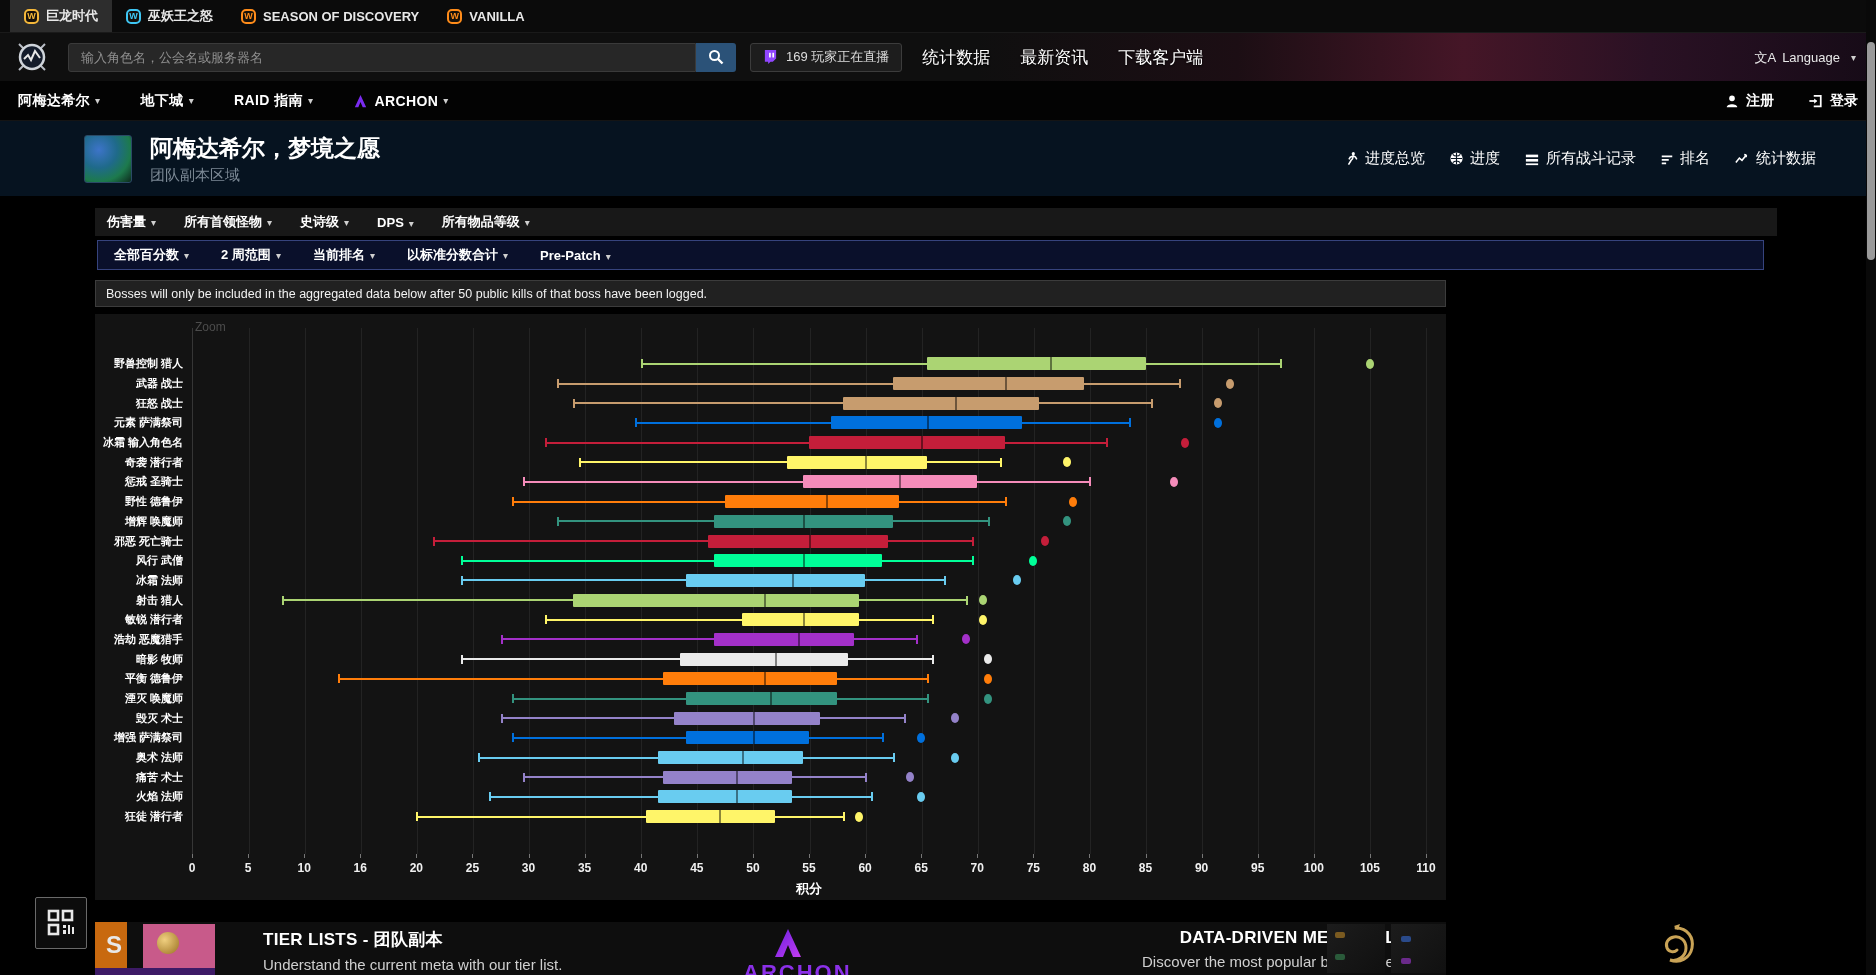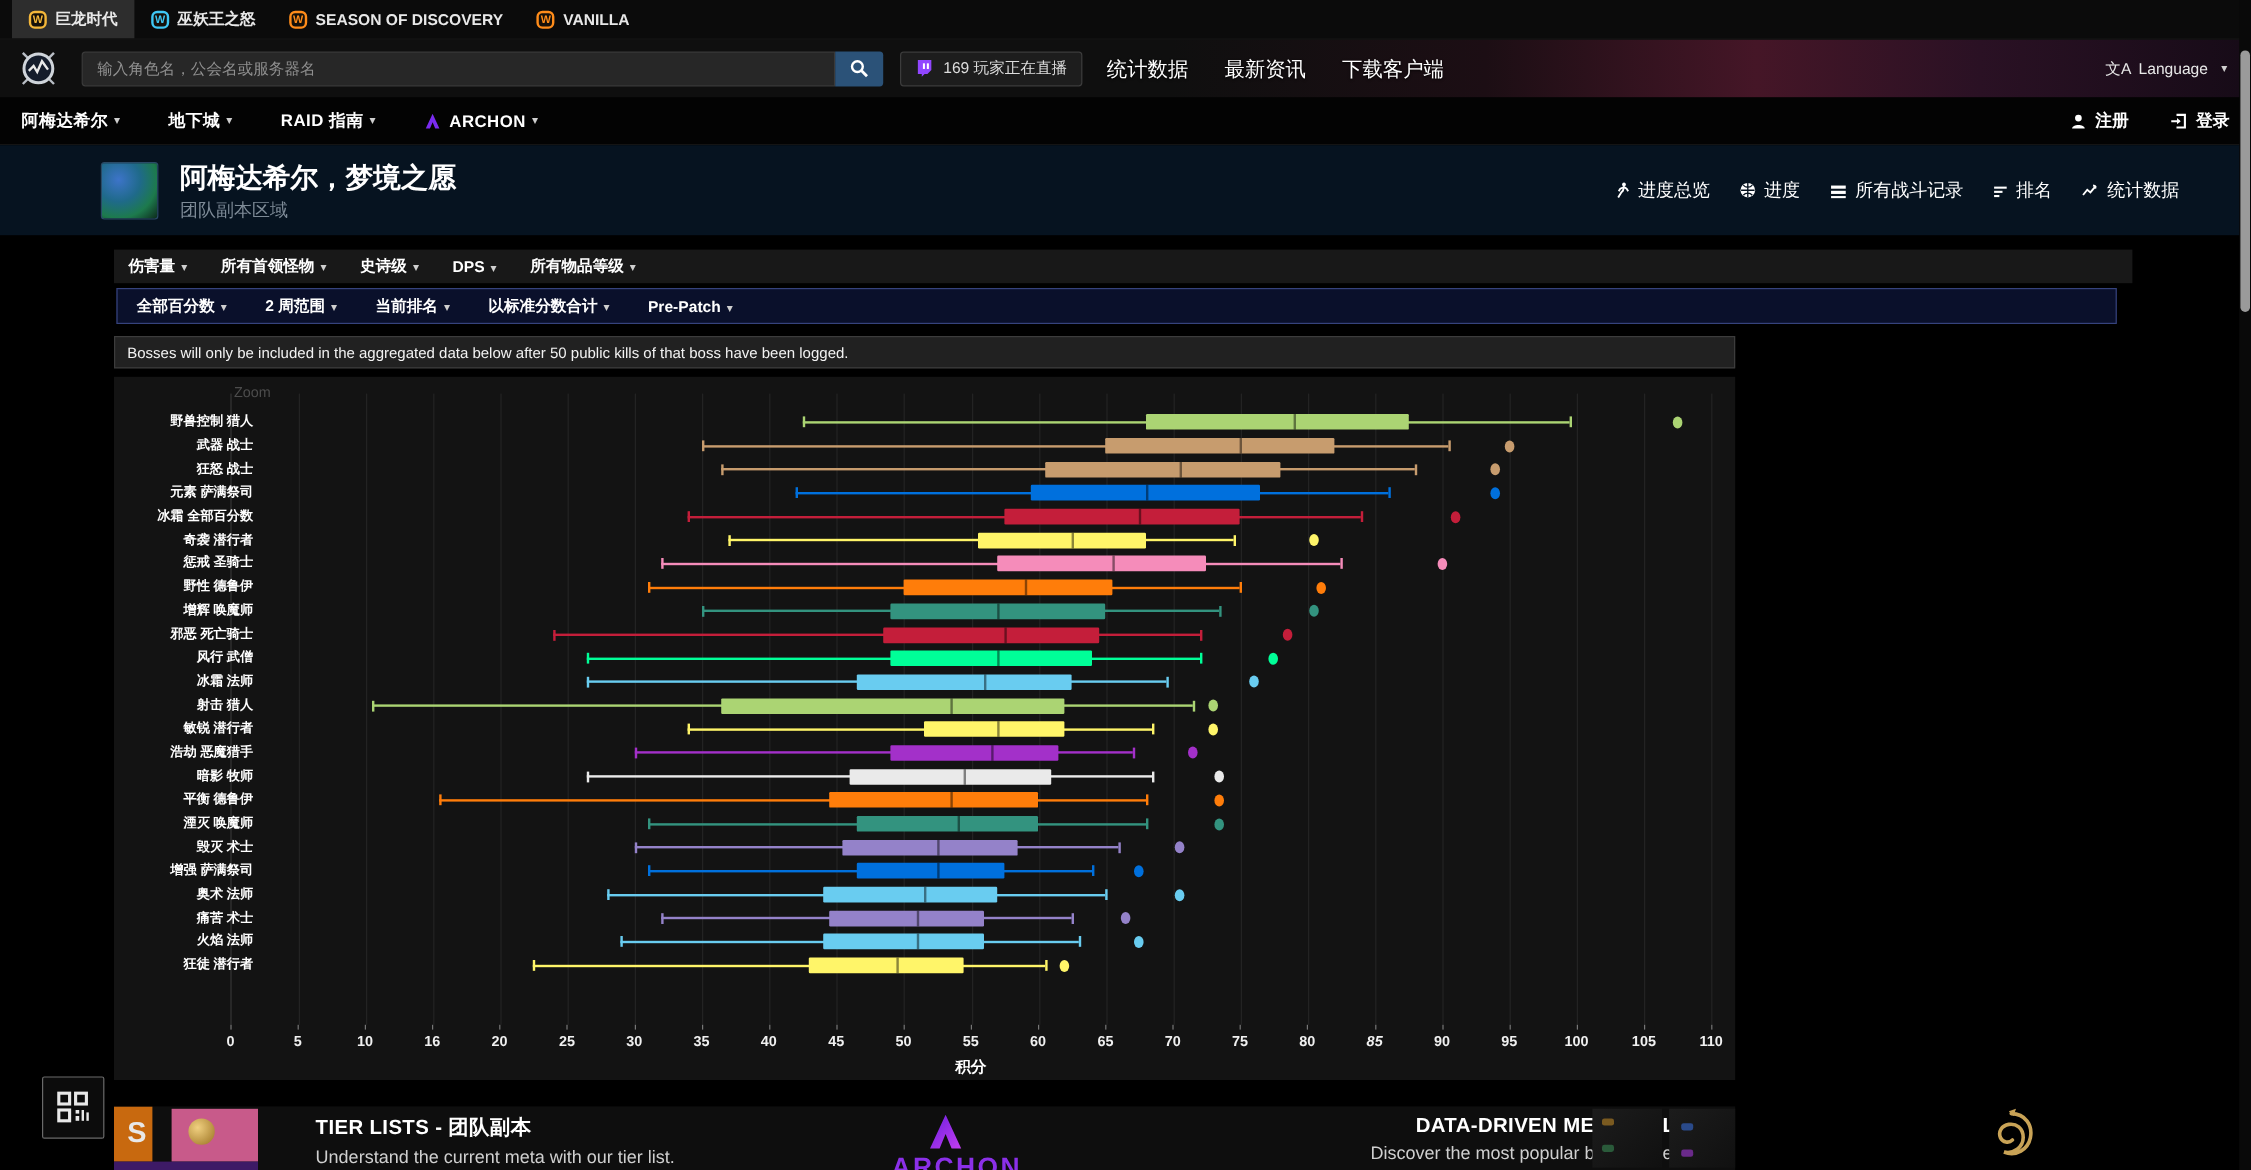--- a/index.html
+++ b/index.html
@@ -53,21 +53,21 @@
 
   
   .notice { margin:10px 0 0 95px; width:1351px; height:27px; background:#212121; border:1px solid #3c3c3c;
     display:flex; align-items:center; padding:0 10px; font-size:12.5px; color:#f2f2f2; }
 
   
   .chart-panel { margin:7px 0 0 95px; width:1351px; height:586px; background:#131313; position:relative; }
   .zoom-label { position:absolute; left:100px; top:6px; font-size:12px; color:#4c4c4c; }
   .grid-layer { position:absolute; left:97px; top:14px; width:1234px; height:526px; border-left:1px solid #363636; }
   .gridline { position:absolute; top:0; bottom:0; width:1px; background:#232323; }
-  .chart-body { position:absolute; left:0; top:28px; width:1255px;padding-left:28px; }
+  .chart-body { position:absolute; left:0; top:40px; width:1255px; }
   .crow { display:flex; height:19.7px; align-items:center; }
   .clabel { width:97px; text-align:right; padding-right:9px; font-size:11px; font-weight:bold; color:#fff; flex:none; line-height:1; }
   .cplot { width:1234px; position:relative; height:100%; flex:none; }
   .whisk { position:absolute; top:50%; height:2px; margin-top:-1px; }
   .wcap { position:absolute; top:50%; width:2px; height:9px; margin-top:-4.5px; }
   .bbox { position:absolute; top:50%; height:13px; margin-top:-6.5px; border-radius:1px; }
   .bmed { position:absolute; top:50%; width:2px; height:13px; margin-top:-6.5px; background:rgba(0,0,0,.45); }
   .odot { position:absolute; top:50%; width:8px; height:10px; margin-top:-5px; border-radius:50%; transform:translateX(-50%); }
   .xaxis { position:absolute; left:97px; top:540px; width:1234px; height:30px; }
   .xtick { position:absolute; top:0; width:1px; height:4px; background:#777; }
@@ -345,21 +345,21 @@
         <div class="cplot">
           <div class="whisk" style="left: 35.9091%; width: 40%; background: rgb(0, 112, 221);"></div>
           <div class="wcap" style="left: 35.9091%; background: rgb(0, 112, 221);"></div>
           <div class="wcap" style="left: 75.9091%; background: rgb(0, 112, 221);"></div>
           <div class="bbox" style="left: 51.8182%; width: 15.4545%; background: rgb(0, 112, 221);"></div>
           <div class="bmed" style="left: 59.5455%;"></div>
           <div class="odot" style="left: 83.1818%; background: rgb(0, 112, 221);"></div>
         </div>
       </div>
       <div class="crow">
-        <div class="clabel">冰霜 全部百分数</div>
+        <div class="clabel">冰霜 输入角色名</div>
         <div class="cplot">
           <div class="whisk" style="left: 28.6364%; width: 45.4545%; background: rgb(196, 30, 58);"></div>
           <div class="wcap" style="left: 28.6364%; background: rgb(196, 30, 58);"></div>
           <div class="wcap" style="left: 74.0909%; background: rgb(196, 30, 58);"></div>
           <div class="bbox" style="left: 50%; width: 15.9091%; background: rgb(196, 30, 58);"></div>
           <div class="bmed" style="left: 59.0909%;"></div>
           <div class="odot" style="left: 80.4545%; background: rgb(196, 30, 58);"></div>
         </div>
       </div>
       <div class="crow">
@@ -601,21 +601,21 @@
       <div class="xticklab" style="left: 54.5455%;">60</div>
       <div class="xtick" style="left: 59.0909%;"></div>
       <div class="xticklab" style="left: 59.0909%;">65</div>
       <div class="xtick" style="left: 63.6364%;"></div>
       <div class="xticklab" style="left: 63.6364%;">70</div>
       <div class="xtick" style="left: 68.1818%;"></div>
       <div class="xticklab" style="left: 68.1818%;">75</div>
       <div class="xtick" style="left: 72.7273%;"></div>
       <div class="xticklab" style="left: 72.7273%;">80</div>
       <div class="xtick" style="left: 77.2727%;"></div>
-      <div class="xticklab" style="left: 77.2727%; font-style: italic;">85</div>
+      <div class="xticklab" style="left: 77.2727%;">85</div>
       <div class="xtick" style="left: 81.8182%;"></div>
       <div class="xticklab" style="left: 81.8182%;">90</div>
       <div class="xtick" style="left: 86.3636%;"></div>
       <div class="xticklab" style="left: 86.3636%;">95</div>
       <div class="xtick" style="left: 90.9091%;"></div>
       <div class="xticklab" style="left: 90.9091%;">100</div>
       <div class="xtick" style="left: 95.4545%;"></div>
       <div class="xticklab" style="left: 95.4545%;">105</div>
       <div class="xtick" style="left: 100%;"></div>
       <div class="xticklab" style="left: 100%;">110</div>

